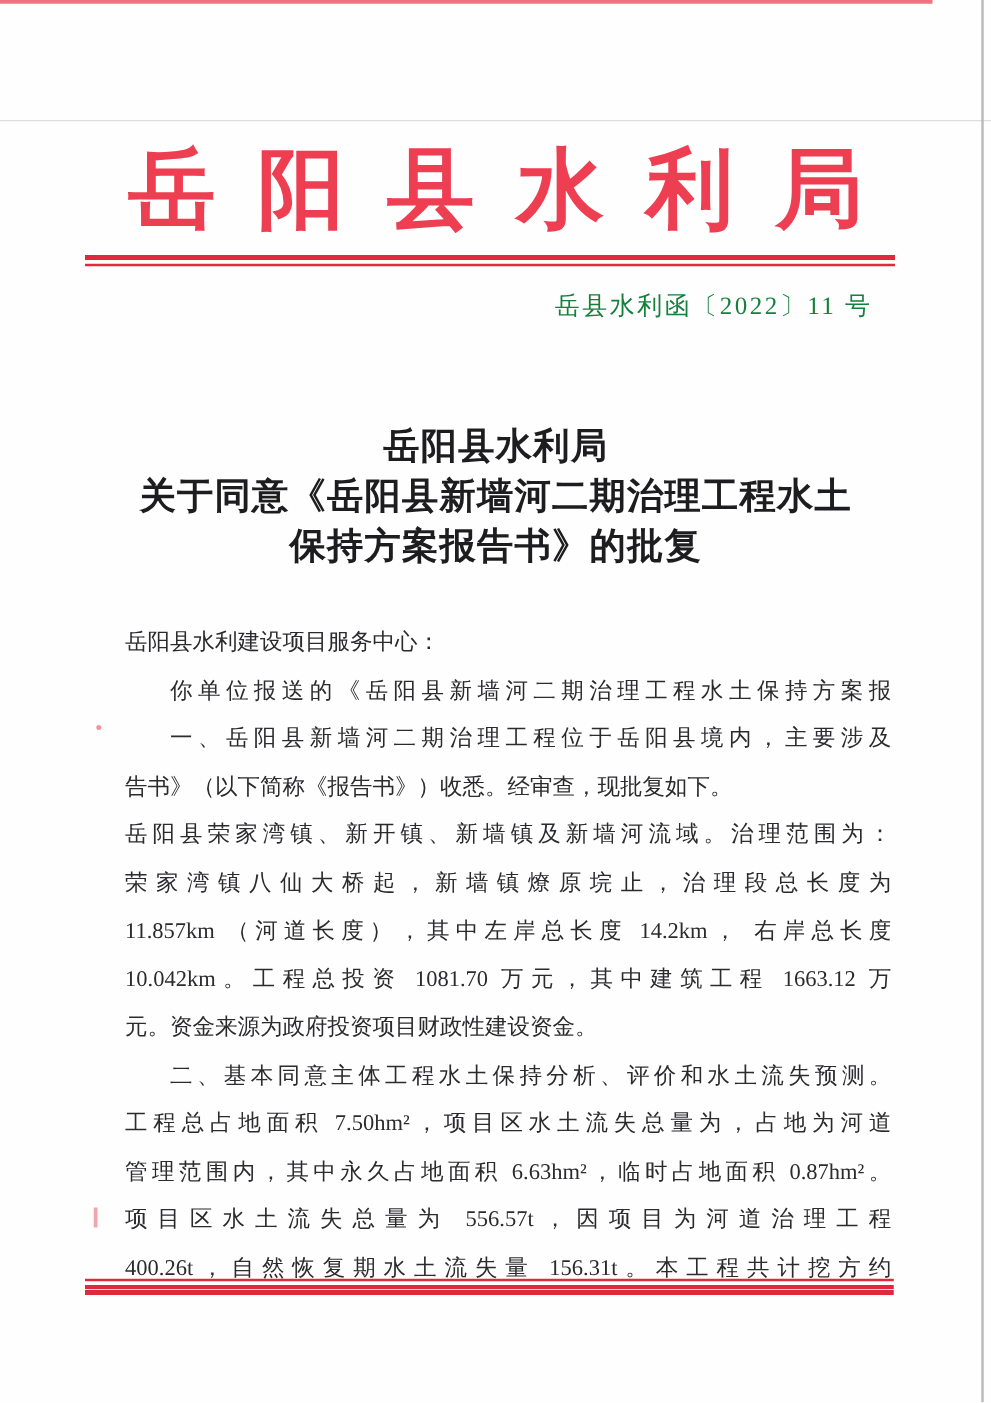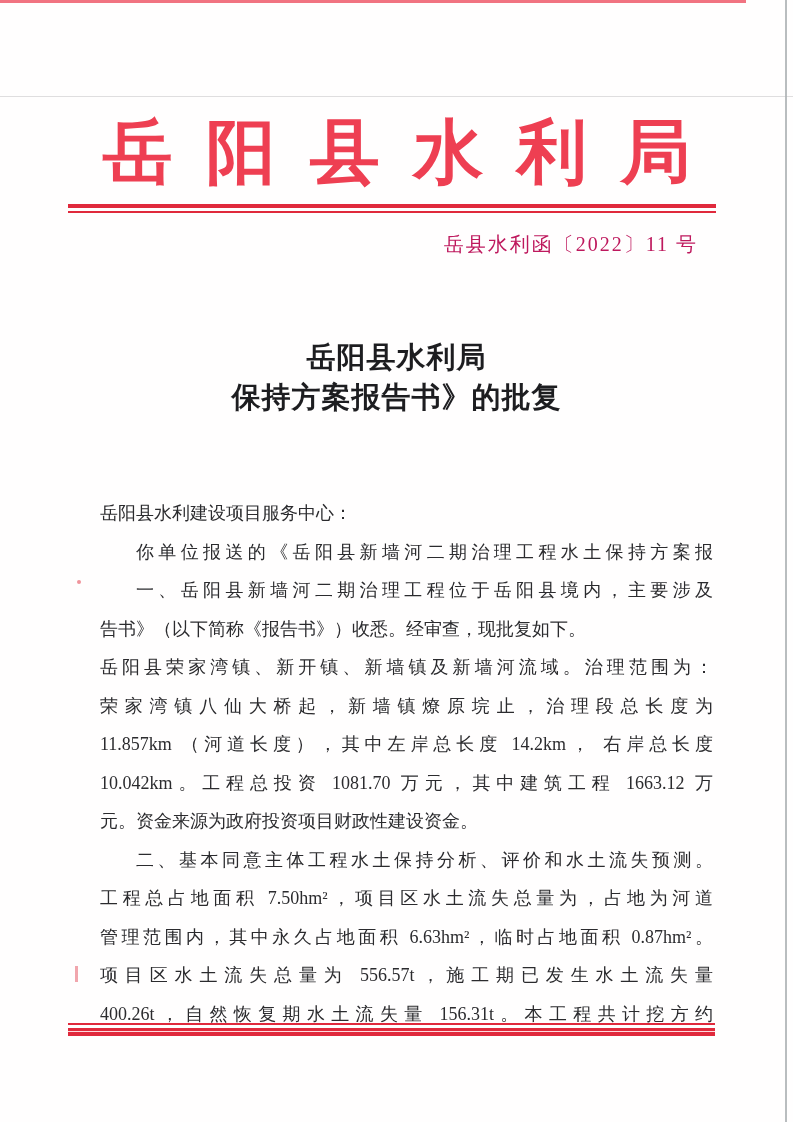--- a/index.html
+++ b/index.html
@@ -25,21 +25,21 @@
     position:absolute; top:110px; left:0; width:100%; height:86px;
     line-height:86px; text-align:center;
     font-size:70px; font-weight:bold; color:#ee3f52;
     letter-spacing:.48em; text-indent:.48em; white-space:nowrap;
   }
   .rule-top-thick { position:absolute; top:204px; left:68px; width:648px; height:4px; background:#e0293c; }
   .rule-top-thin  { position:absolute; top:211px; left:68px; width:648px; height:2px; background:#e0293c; }
 
   .doc-number {
     position:absolute; top:231px; right:95px;
-    font-size:20px; color:#be185d; letter-spacing:2px; white-space:nowrap;
+    font-size:20px; color:#15803d; letter-spacing:2px; white-space:nowrap;
   }
 
   .doc-title {
     position:absolute; top:337px; left:40px; width:713px;
     text-align:center; font-weight:bold; color:#1d1d20;
     font-size:29px; line-height:40px; letter-spacing:1px;
   }
   .doc-title .t-line { height:40px; }
 
   .body-text {
@@ -67,36 +67,37 @@
 
   <div class="agency-name">岳阳县水利局</div>
 
   <div class="rule-top-thick"></div>
   <div class="rule-top-thin"></div>
 
   <div class="doc-number">岳县水利函〔2022〕11 号</div>
 
   <div class="doc-title">
     <div class="t-line">岳阳县水利局</div>
+    <div class="t-line">关于同意《岳阳县新墙河二期治理工程水土</div>
     <div class="t-line">保持方案报告书》的批复</div>
   </div>
 
   <div class="body-text">
     <div class="ln">岳阳县水利建设项目服务中心：</div>
     <div class="ln j i2">你单位报送的《岳阳县新墙河二期治理工程水土保持方案报</div>
     <div class="ln j i2">一、岳阳县新墙河二期治理工程位于岳阳县境内，主要涉及</div>
     <div class="ln">告书》（以下简称《报告书》）收悉。经审查，现批复如下。</div>
     <div class="ln j">岳阳县荣家湾镇、新开镇、新墙镇及新墙河流域。治理范围为：</div>
     <div class="ln j">荣家湾镇八仙大桥起，新墙镇燎原垸止，治理段总长度为</div>
     <div class="ln j">11.857km （河道长度），其中左岸总长度 14.2km， 右岸总长度</div>
     <div class="ln j">10.042km。工程总投资 1081.70 万元，其中建筑工程 1663.12 万</div>
     <div class="ln">元。资金来源为政府投资项目财政性建设资金。</div>
     <div class="ln j i2">二、基本同意主体工程水土保持分析、评价和水土流失预测。</div>
     <div class="ln j">工程总占地面积 7.50hm²，项目区水土流失总量为，占地为河道</div>
     <div class="ln j">管理范围内，其中永久占地面积 6.63hm²，临时占地面积 0.87hm²。</div>
-    <div class="ln j">项目区水土流失总量为 556.57t，施工期已发生水土流失量</div>
+    <div class="ln j">项目区水土流失总量为 556.57t，因项目为河道治理工程</div>
     <div class="ln j">400.26t，自然恢复期水土流失量 156.31t。本工程共计挖方约</div>
   </div>
 
   <div class="rule-bottom-thin"></div>
   <div class="rule-bottom-thick"></div>
 
 </div>
 
 </body></html>

